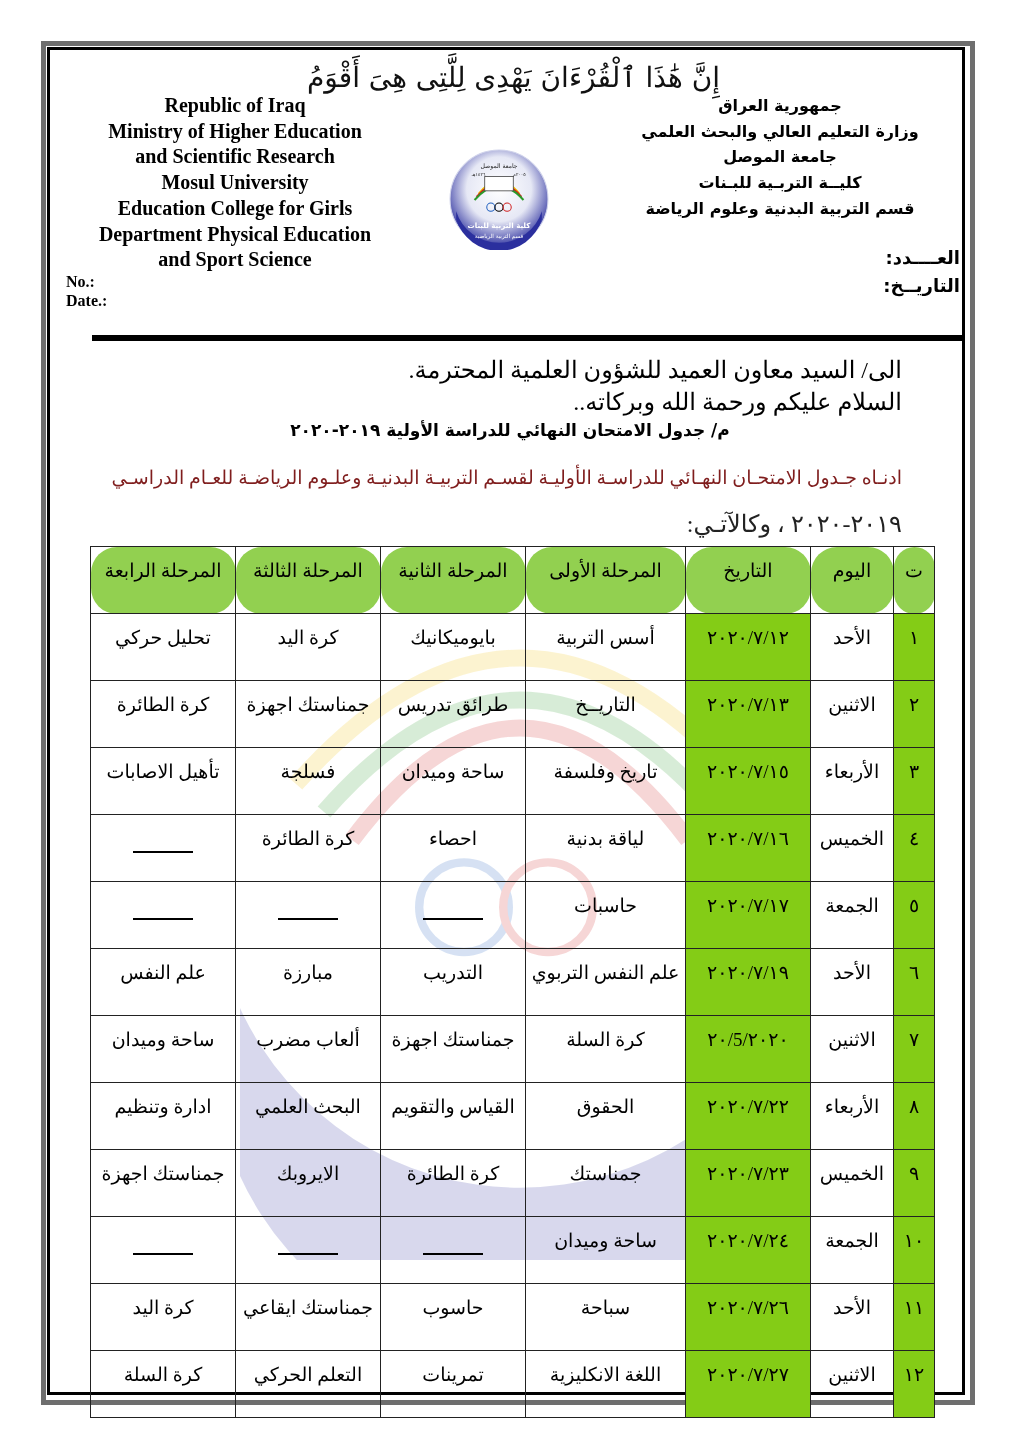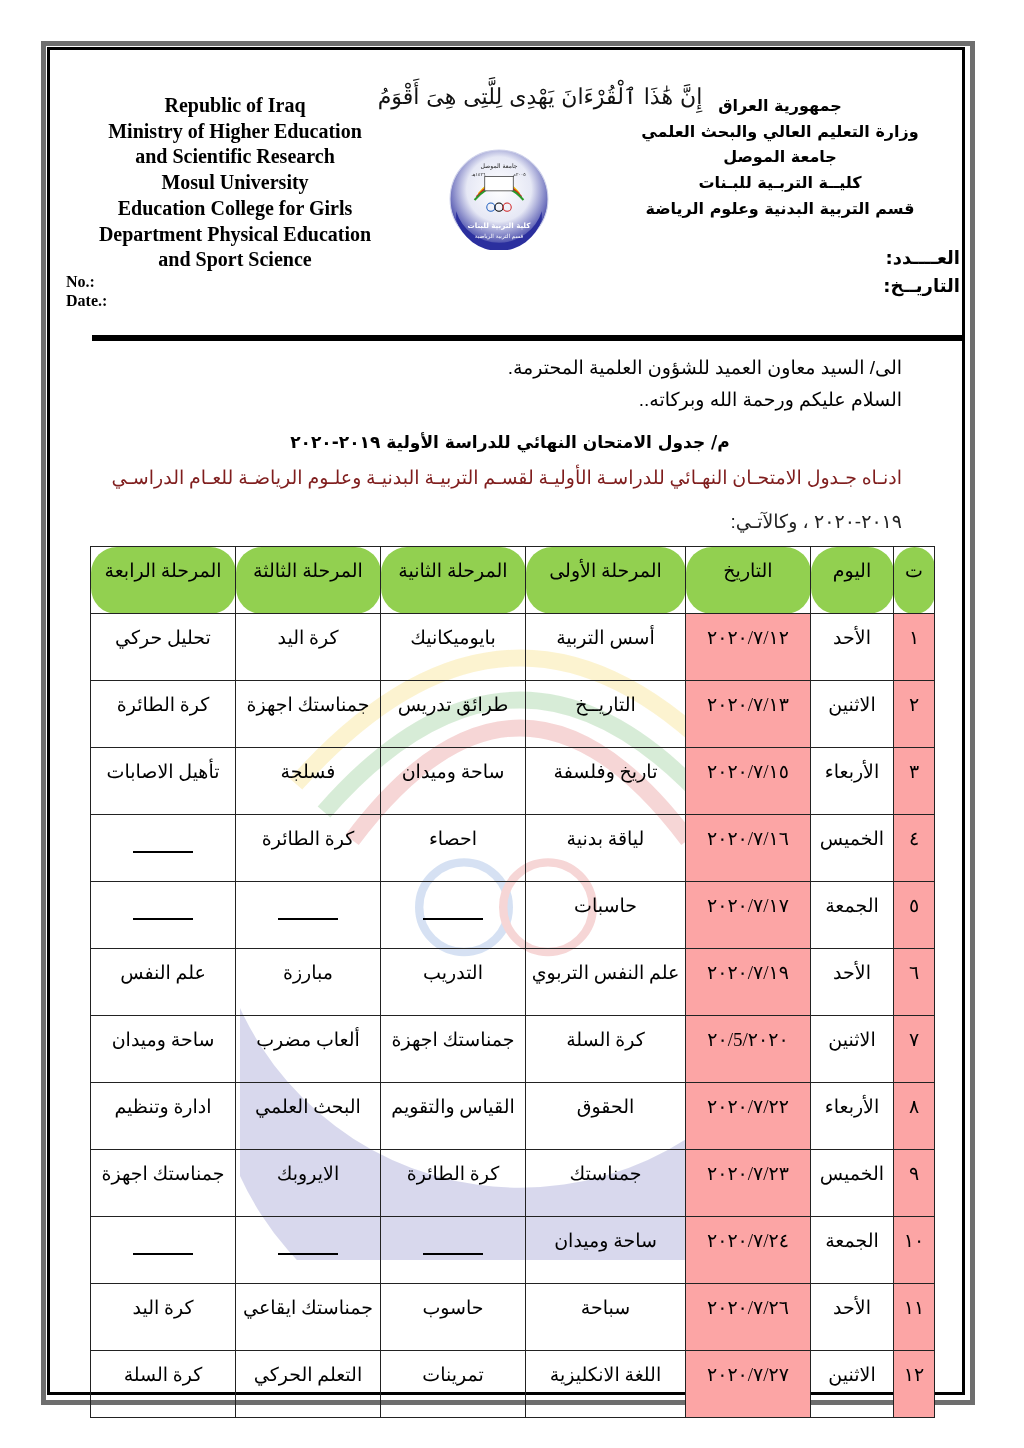--- a/index.html
+++ b/index.html
@@ -9,34 +9,34 @@
     .en-header { position: absolute; left: 70px; top: 93px; width: 330px; text-align: center; font-family: "Liberation Serif", serif; font-weight: bold; font-size: 20px; line-height: 25.7px; }
     .en-line { display: block; white-space: nowrap; }
     .en-no, .en-date { position: absolute; left: 66px; font-family: "Liberation Serif", serif; font-weight: bold; font-size: 16px; }
     .en-no { top: 273px; }
     .en-date { top: 292px; }
     .ar-header { position: absolute; left: 620px; top: 93px; width: 320px; text-align: center; direction: rtl; font-family: "DejaVu Sans", sans-serif; font-weight: bold; font-size: 16px; line-height: 25.7px; }
     .ar-line { display: block; white-space: nowrap; }
     .ar-num, .ar-date { position: absolute; right: 64px; direction: rtl; font-family: "DejaVu Sans", sans-serif; font-weight: bold; font-size: 18px; }
     .ar-num { top: 247px; }
     .ar-date { top: 275px; }
-    .verse { position: absolute; left: 360px; top: 84px; width: 360px; text-align: center; direction: rtl; font-family: "DejaVu Serif", serif; font-size: 22px; color: #111; white-space: nowrap; }
+    .verse { position: absolute; left: 360px; top: 61px; width: 360px; text-align: center; direction: rtl; font-family: "DejaVu Serif", serif; font-size: 28px; color: #111; white-space: nowrap; }
     .logo { position: absolute; left: 448px; top: 148px; width: 102px; height: 102px; }
     .sep-line { position: absolute; left: 92px; top: 335px; width: 870px; height: 6px; background: #000; }
-    .body-text { position: absolute; right: 122px; direction: rtl; font-family: Liberation Sans, sans-serif; font-size: 19px; white-space: nowrap; }
+    .body-text { position: absolute; right: 122px; direction: rtl; font-family: Liberation Serif, serif; font-size: 24px; white-space: nowrap; }
     .salute-1 { top: 356px; }
     .salute-2 { top: 388px; }
-    .subject { position: absolute; left: 100px; width: 820px; top: 432px; text-align: center; direction: rtl; font-family: "DejaVu Sans", sans-serif; font-weight: bold; font-size: 17px; white-space: nowrap; }
+    .subject { position: absolute; left: 100px; width: 820px; top: 420px; text-align: center; direction: rtl; font-family: "DejaVu Sans", sans-serif; font-weight: bold; font-size: 17px; white-space: nowrap; }
     .intro-1 { position: absolute; left: 122px; right: 122px; top: 466px; direction: rtl; text-align: justify; text-align-last: justify; font-family: "Liberation Serif", serif; font-size: 19px; white-space: nowrap; color: #7f1d1d; letter-spacing: 1px; }
     .intro-2 { top: 510px; color: #222; }
     .watermark { position: absolute; left: 240px; top: 560px; width: 560px; height: 700px; opacity: 0.18; pointer-events: none; }
     table.schedule { position: absolute; left: 90px; top: 546px; width: 845px; border-collapse: collapse; direction: rtl; table-layout: fixed; font-family: "Liberation Serif", serif; font-size: 19px; }
     table.schedule th, table.schedule td { border: 1.5px solid #222; text-align: center; vertical-align: top; padding-top: 12px; height: 53px; background: transparent; white-space: nowrap; }
     table.schedule th { font-weight: normal; background: #92d050; border-radius: 26px; }
-    table.schedule td.green { background: #fca5a5; }
+    table.schedule td.green { background: #84cc16; }
     .dash { display: inline-block; width: 60px; height: 2px; background: #000; margin-top: 24px; }
     col.c-num { width: 41px; } col.c-day { width: 83px; } col.c-date { width: 125px; }
     col.c-s1 { width: 160px; } col.c-s2 { width: 145px; } col.c-s3 { width: 145px; } col.c-s4 { width: 145px; }
   </style>
 </head>
 <body>
 
 <div class="frame-outer"></div>
 <div class="frame-inner"></div>
 

